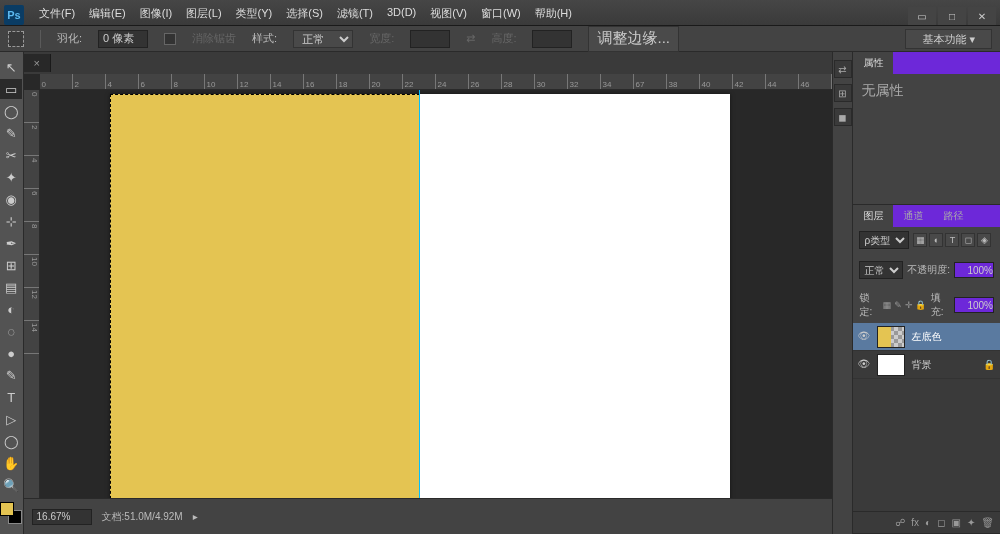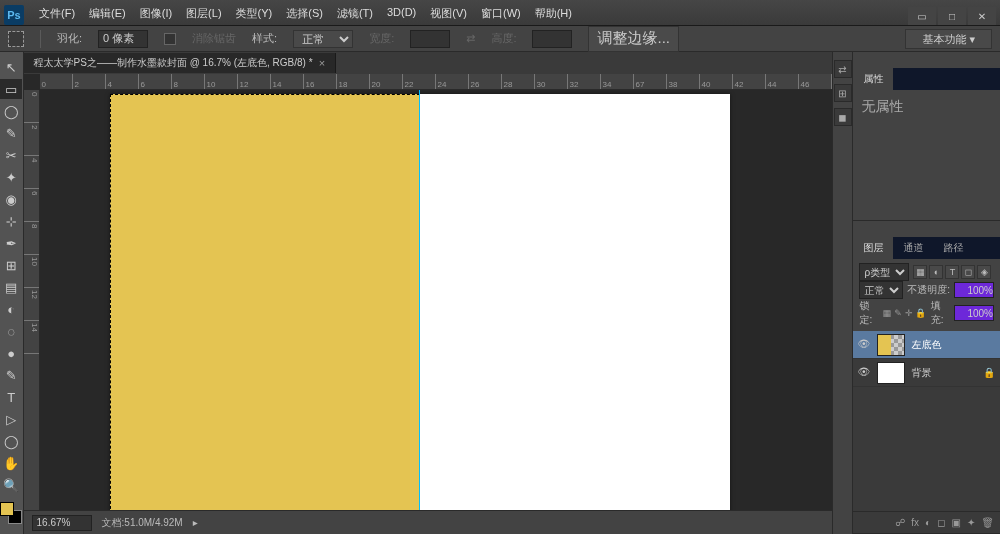--- a/index.html
+++ b/index.html
@@ -31,31 +31,31 @@
 .closebtn { color: #999; cursor: pointer; font-size: 11px; }
 .ruler-h { height: 16px; background: #434343; border-bottom: 1px solid #2a2a2a; display: flex; font-size: 8px; color: #999; position: relative; margin-left: 16px; overflow: hidden; }
 .ruler-tick { flex: none; width: 33px; border-right: 1px solid #777; text-align: left; padding-left: 2px; line-height: 10px; padding-top: 6px; }
 .canvas-row { flex: 1; display: flex; overflow: hidden; }
 .ruler-v { width: 16px; background: #434343; border-right: 1px solid #2a2a2a; display: flex; flex-direction: column; }
 .ruler-v .rv { height: 33px; border-bottom: 1px solid #777; font-size: 8px; color: #999; writing-mode: vertical-rl; padding-top: 2px; }
 .canvas-wrap { flex: 1; position: relative; background: #282828; overflow: hidden; }
 .canvas { position: absolute; left: 70px; top: 4px; width: 620px; height: 430px; background: #fff; box-shadow: 0 0 4px rgba(0,0,0,0.5); }
 .sel-region { position: absolute; left: 0; top: 0; width: 310px; height: 430px; background: #e4c452; border: 1px dashed #000; }
 .guide-v { position: absolute; left: 309px; top: -4px; bottom: -4px; border-left: 1px solid #00bfff; height: 438px; }
-.statusbar { height: 24px; background: #434343; display: flex; align-items: center; padding: 0 8px; gap: 10px; font-size: 10px; color: #bbb; border-top: 1px solid #2a2a2a; }
+.statusbar { height: 36px; background: #434343; display: flex; align-items: center; padding: 0 8px; gap: 10px; font-size: 10px; color: #bbb; border-top: 1px solid #2a2a2a; }
 .zoomfield { background: #333; border: 1px solid #222; color: #ccc; padding: 1px 4px; width: 60px; height: 16px; font-size: 10px; }
 .rightcol { width: 24px; background: #434343; border-left: 1px solid #2a2a2a; display: flex; flex-direction: column; align-items: center; padding-top: 8px; gap: 6px; }
 .rbtn { width: 18px; height: 18px; background: #3a3a3a; border: 1px solid #2a2a2a; cursor: pointer; display: flex; align-items: center; justify-content: center; font-size: 10px; color: #aaa; }
 .panels { width: 170px; background: #434343; border-left: 1px solid #2a2a2a; display: flex; flex-direction: column; }
 .panel { border-bottom: 1px solid #2a2a2a; }
-.panel-tabs { display: flex; background: #0f172a; height: 22px; align-items: flex-end; margin-top: 16px; }
+.panel-tabs { display: flex; background: #6d28d9; height: 22px; align-items: flex-end; }
 .ptab { padding: 4px 10px; font-size: 10px; color: #aaa; cursor: pointer; }
 .ptab.active { background: #434343; color: #ddd; }
 .panel-body { padding: 8px; font-size: 14px; color: #aaa; min-height: 130px; }
-.layers-opts { padding: 4px 6px; font-size: 10px; color: #bbb; display: flex; flex-direction: column; gap: 0; }
+.layers-opts { padding: 4px 6px; font-size: 10px; color: #bbb; display: flex; flex-direction: column; gap: 12px; }
 .layers-row { display: flex; align-items: center; gap: 4px; }
 .lay-select { background: #333; border: 1px solid #222; color: #ccc; font-size: 10px; height: 18px; flex: 1; }
 .lay-input { background: #6d28d9; border: 1px solid #222; color: #ccc; font-size: 10px; width: 40px; height: 16px; text-align: right; }
 .lock-icons { display: flex; gap: 3px; font-size: 9px; color: #999; }
 .layerlist { background: #3a3a3a; min-height: 140px; }
 .layer { display: flex; align-items: center; height: 28px; border-bottom: 1px solid #333; padding: 0 4px; gap: 6px; font-size: 10px; }
 .layer.active { background: #5a7aa0; color: #fff; }
 .eye { width: 14px; height: 14px; color: #ccc; cursor: pointer; }
 .thumb { width: 28px; height: 22px; background: repeating-conic-gradient(#999 0 25%, #ccc 0 50%) 0 0/8px 8px; border: 1px solid #222; position: relative; }
 .thumb.yellow::after { content: ''; position: absolute; left: 0; top: 0; right: 0; bottom: 0; background: linear-gradient(to right, #e4c452 50%, transparent 50%); }
@@ -135,21 +135,20 @@
     <div class="tool">🔍</div>
     <div class="swatches">
       <div class="swatch-fg"></div>
       <div class="swatch-bg"></div>
     </div>
   </div>
 
   <div class="docarea">
     <div class="tabbar">
       <div class="doctab">
-        <span>程太太学PS之——制作水墨款封面 @ 16.7% (左底色, RGB/8) *</span>
         <span class="closebtn">×</span>
       </div>
     </div>
     <div class="ruler-h" id="ruler-h">
         <div class="ruler-tick">0</div>
         <div class="ruler-tick">2</div>
         <div class="ruler-tick">4</div>
         <div class="ruler-tick">6</div>
         <div class="ruler-tick">8</div>
         <div class="ruler-tick">10</div>

